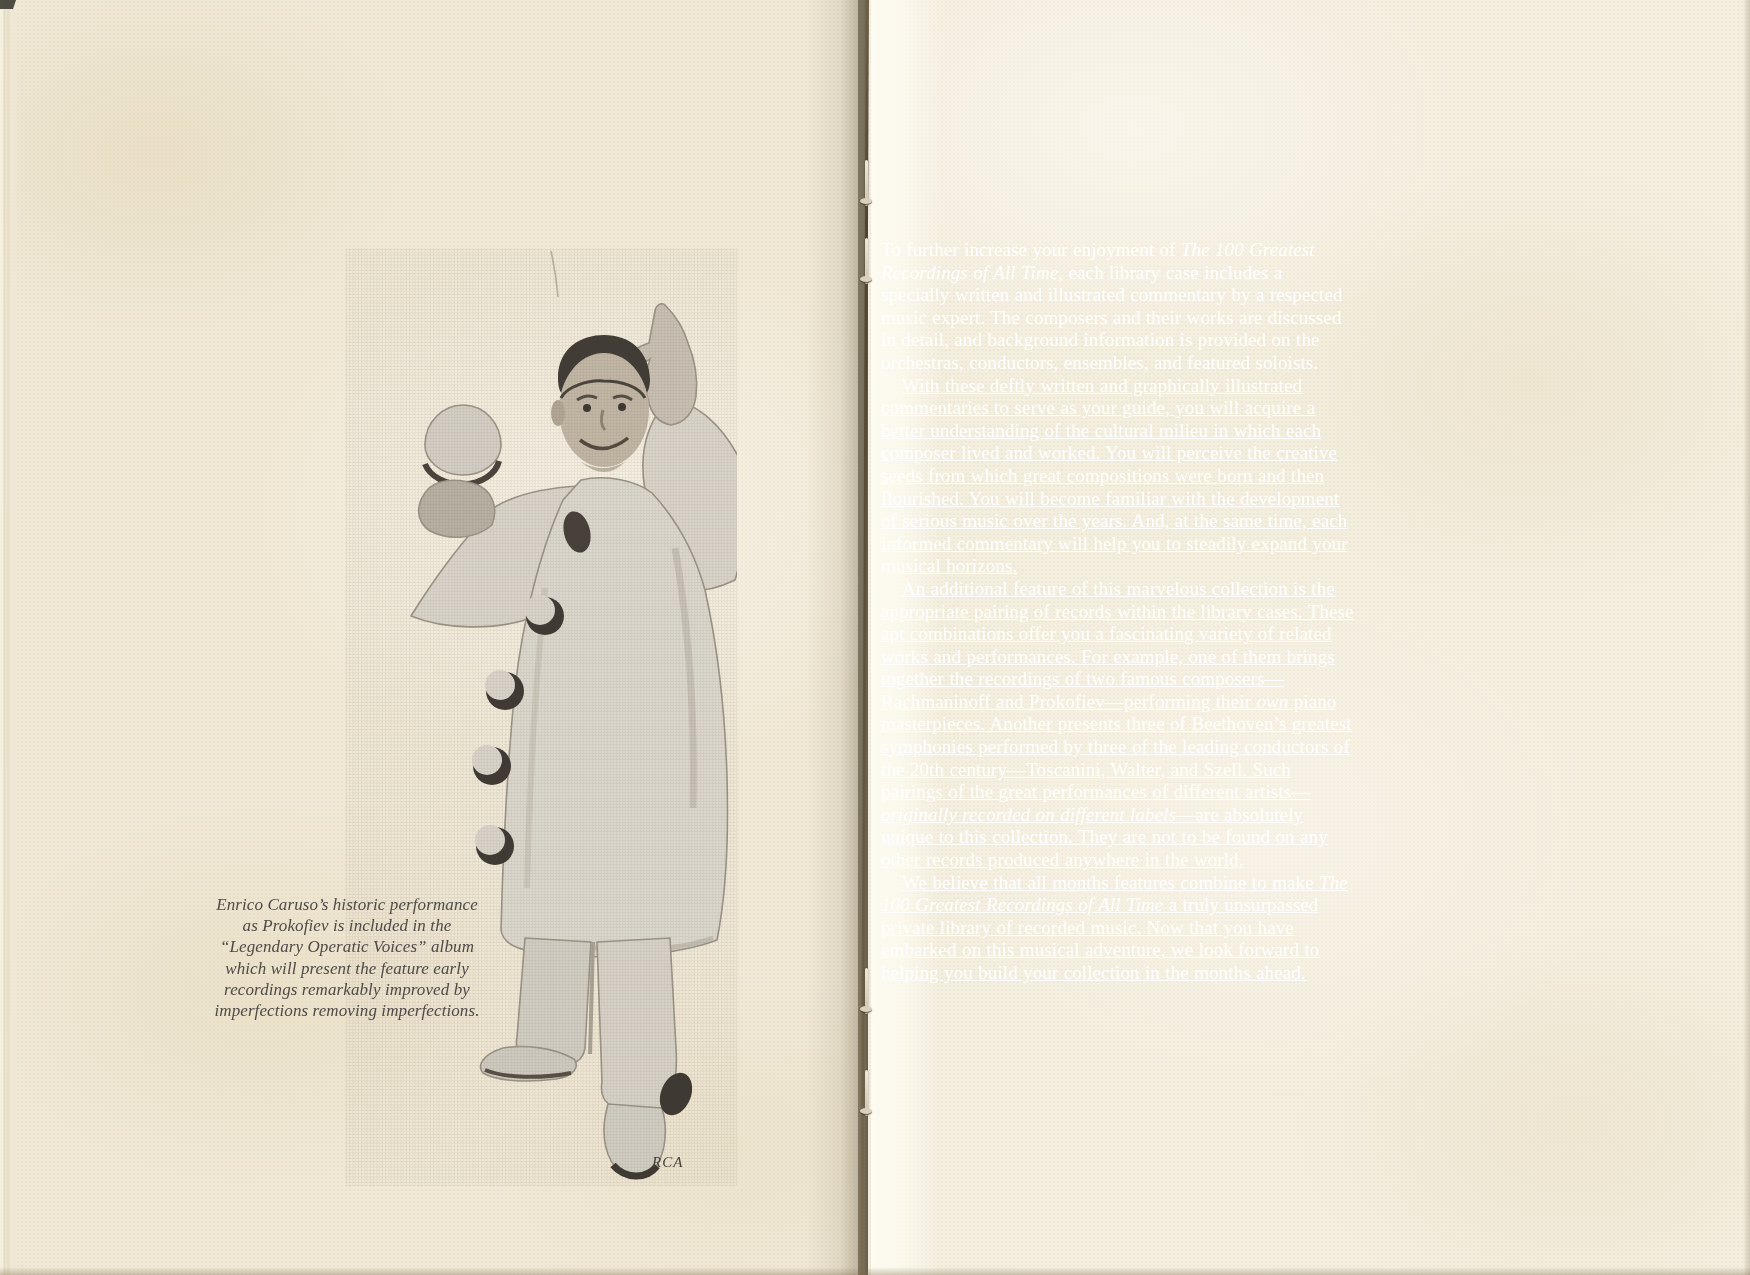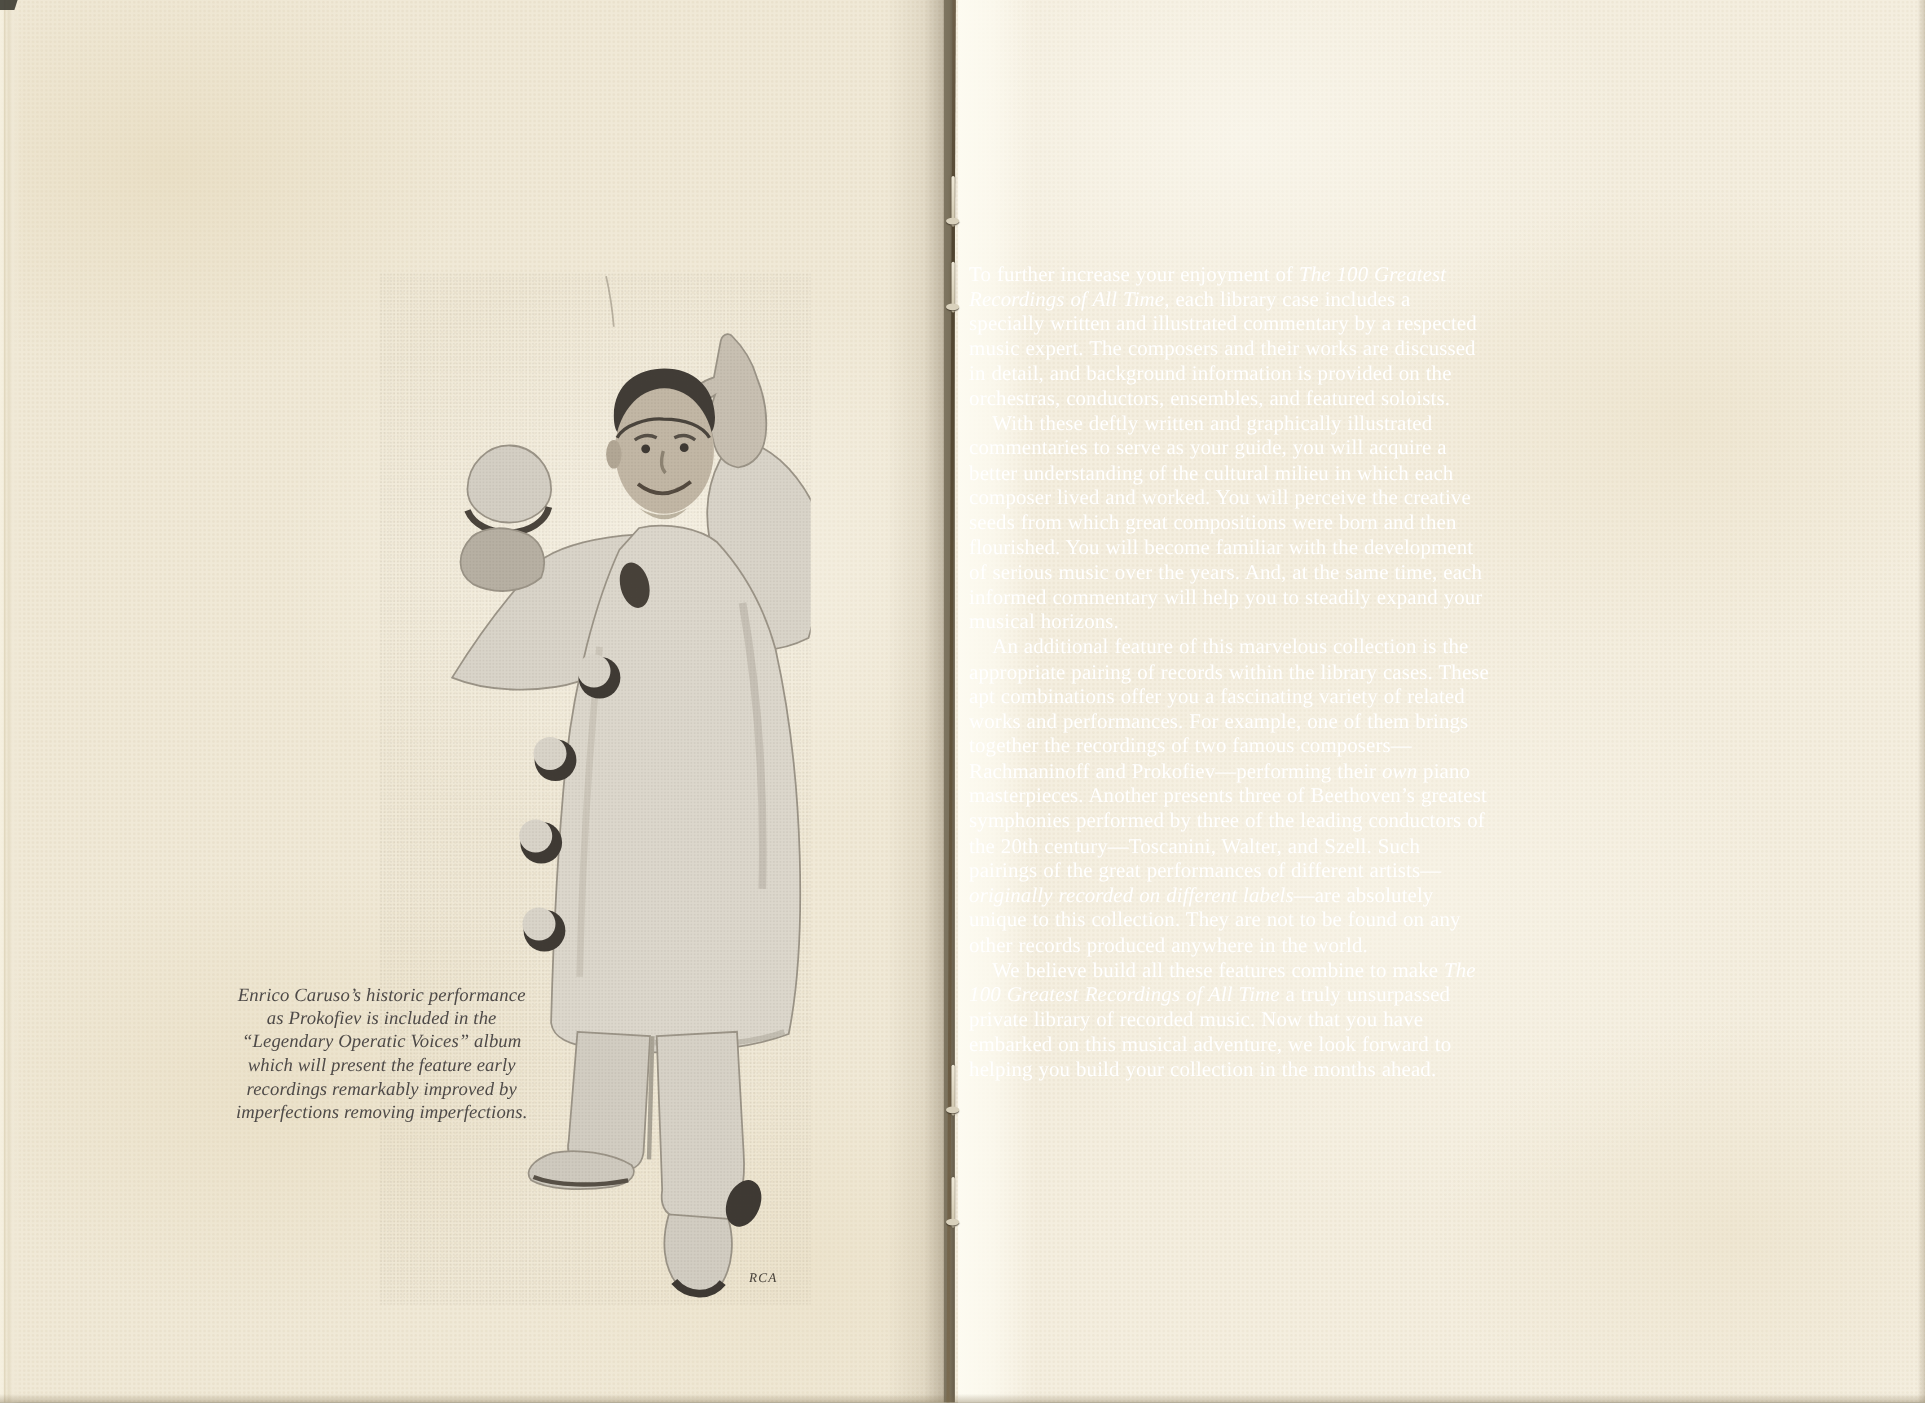--- a/index.html
+++ b/index.html
@@ -84,34 +84,34 @@
     background-image:radial-gradient(rgba(70,60,50,.07) 1px, transparent 1.2px);
     background-size:3px 3px;pointer-events:none;
   }
   
   .caption{
     position:absolute;left:198px;top:894px;width:298px;
     text-align:center;font-style:italic;font-size:17px;line-height:21.2px;
     color:#4e4a48;letter-spacing:.1px;
   }
   .rca-credit{
-    position:absolute;left:681px;top:1154px;
-    font-style:italic;font-size:12px;letter-spacing:1px;color:#47413a;
+    position:absolute;left:652px;top:1154px;
+    font-style:italic;font-size:15px;letter-spacing:1px;color:#47413a;
   }
   
   .heading{
     position:absolute;left:881px;top:181px;width:480px;
     font-weight:bold;font-size:21px;line-height:26.5px;color:#343c36;letter-spacing:.2px;
   }
   .body-copy{
     position:absolute;left:881px;top:239px;width:474px;
     font-size:19px;line-height:22.6px;color:#ffffff;letter-spacing:.1px;word-spacing:.5px;
   }
   .body-copy p{margin:0;}
-  .body-copy p.indent{text-indent:21px;}
+  .body-copy p.indent{text-indent:21px;text-decoration:underline;}
   .it{font-style:italic;}
 </style>
 </head>
 <body>
 
 <div class="scan">
 
   <div class="page-left"></div>
   <div class="page-right"></div>
   <div class="bright-strip"></div>
@@ -216,16 +216,16 @@
     <div>imperfections removing imperfections.</div>
   </div>
 
   <div class="rca-credit">RCA</div>
 
 
   <div class="body-copy">
       <p class="para"><span>To further increase your enjoyment of </span><span class="it">The 100 Greatest Recordings of All Time,</span><span> each library case includes a specially written and illustrated commentary by a respected music expert. The composers and their works are discussed in detail, and background information is provided on the orchestras, conductors, ensembles, and featured soloists.</span></p>
       <p class="para indent"><span>With these deftly written and graphically illustrated commentaries to serve as your guide, you will acquire a better understanding of the cultural milieu in which each composer lived and worked. You will perceive the creative seeds from which great compositions were born and then flourished. You will become familiar with the development of serious music over the years. And, at the same time, each informed commentary will help you to steadily expand your musical horizons.</span></p>
       <p class="para indent"><span>An additional feature of this marvelous collection is the appropriate pairing of records within the library cases. These apt combinations offer you a fascinating variety of related works and performances. For example, one of them brings together the recordings of two famous composers—Rachmaninoff and Prokofiev—performing their </span><span class="it">own</span><span> piano masterpieces. Another presents three of Beethoven’s greatest symphonies performed by three of the leading conductors of the 20th century—Toscanini, Walter, and Szell. Such pairings of the great performances of different artists—</span><span class="it">originally recorded on different labels</span><span>—are absolutely unique to this collection. They are not to be found on any other records produced anywhere in the world.</span></p>
-      <p class="para indent"><span>We believe build all these features combine to make </span><span class="it">The 100 Greatest Recordings of All Time</span><span> a truly unsurpassed private library of recorded music. Now that you have embarked on this musical adventure, we look forward to helping you build your collection in the months ahead.</span></p>
+      <p class="para indent"><span>We believe that all months features combine to make </span><span class="it">The 100 Greatest Recordings of All Time</span><span> a truly unsurpassed private library of recorded music. Now that you have embarked on this musical adventure, we look forward to helping you build your collection in the months ahead.</span></p>
     </div>
 
 </div>
 
 </body></html>

